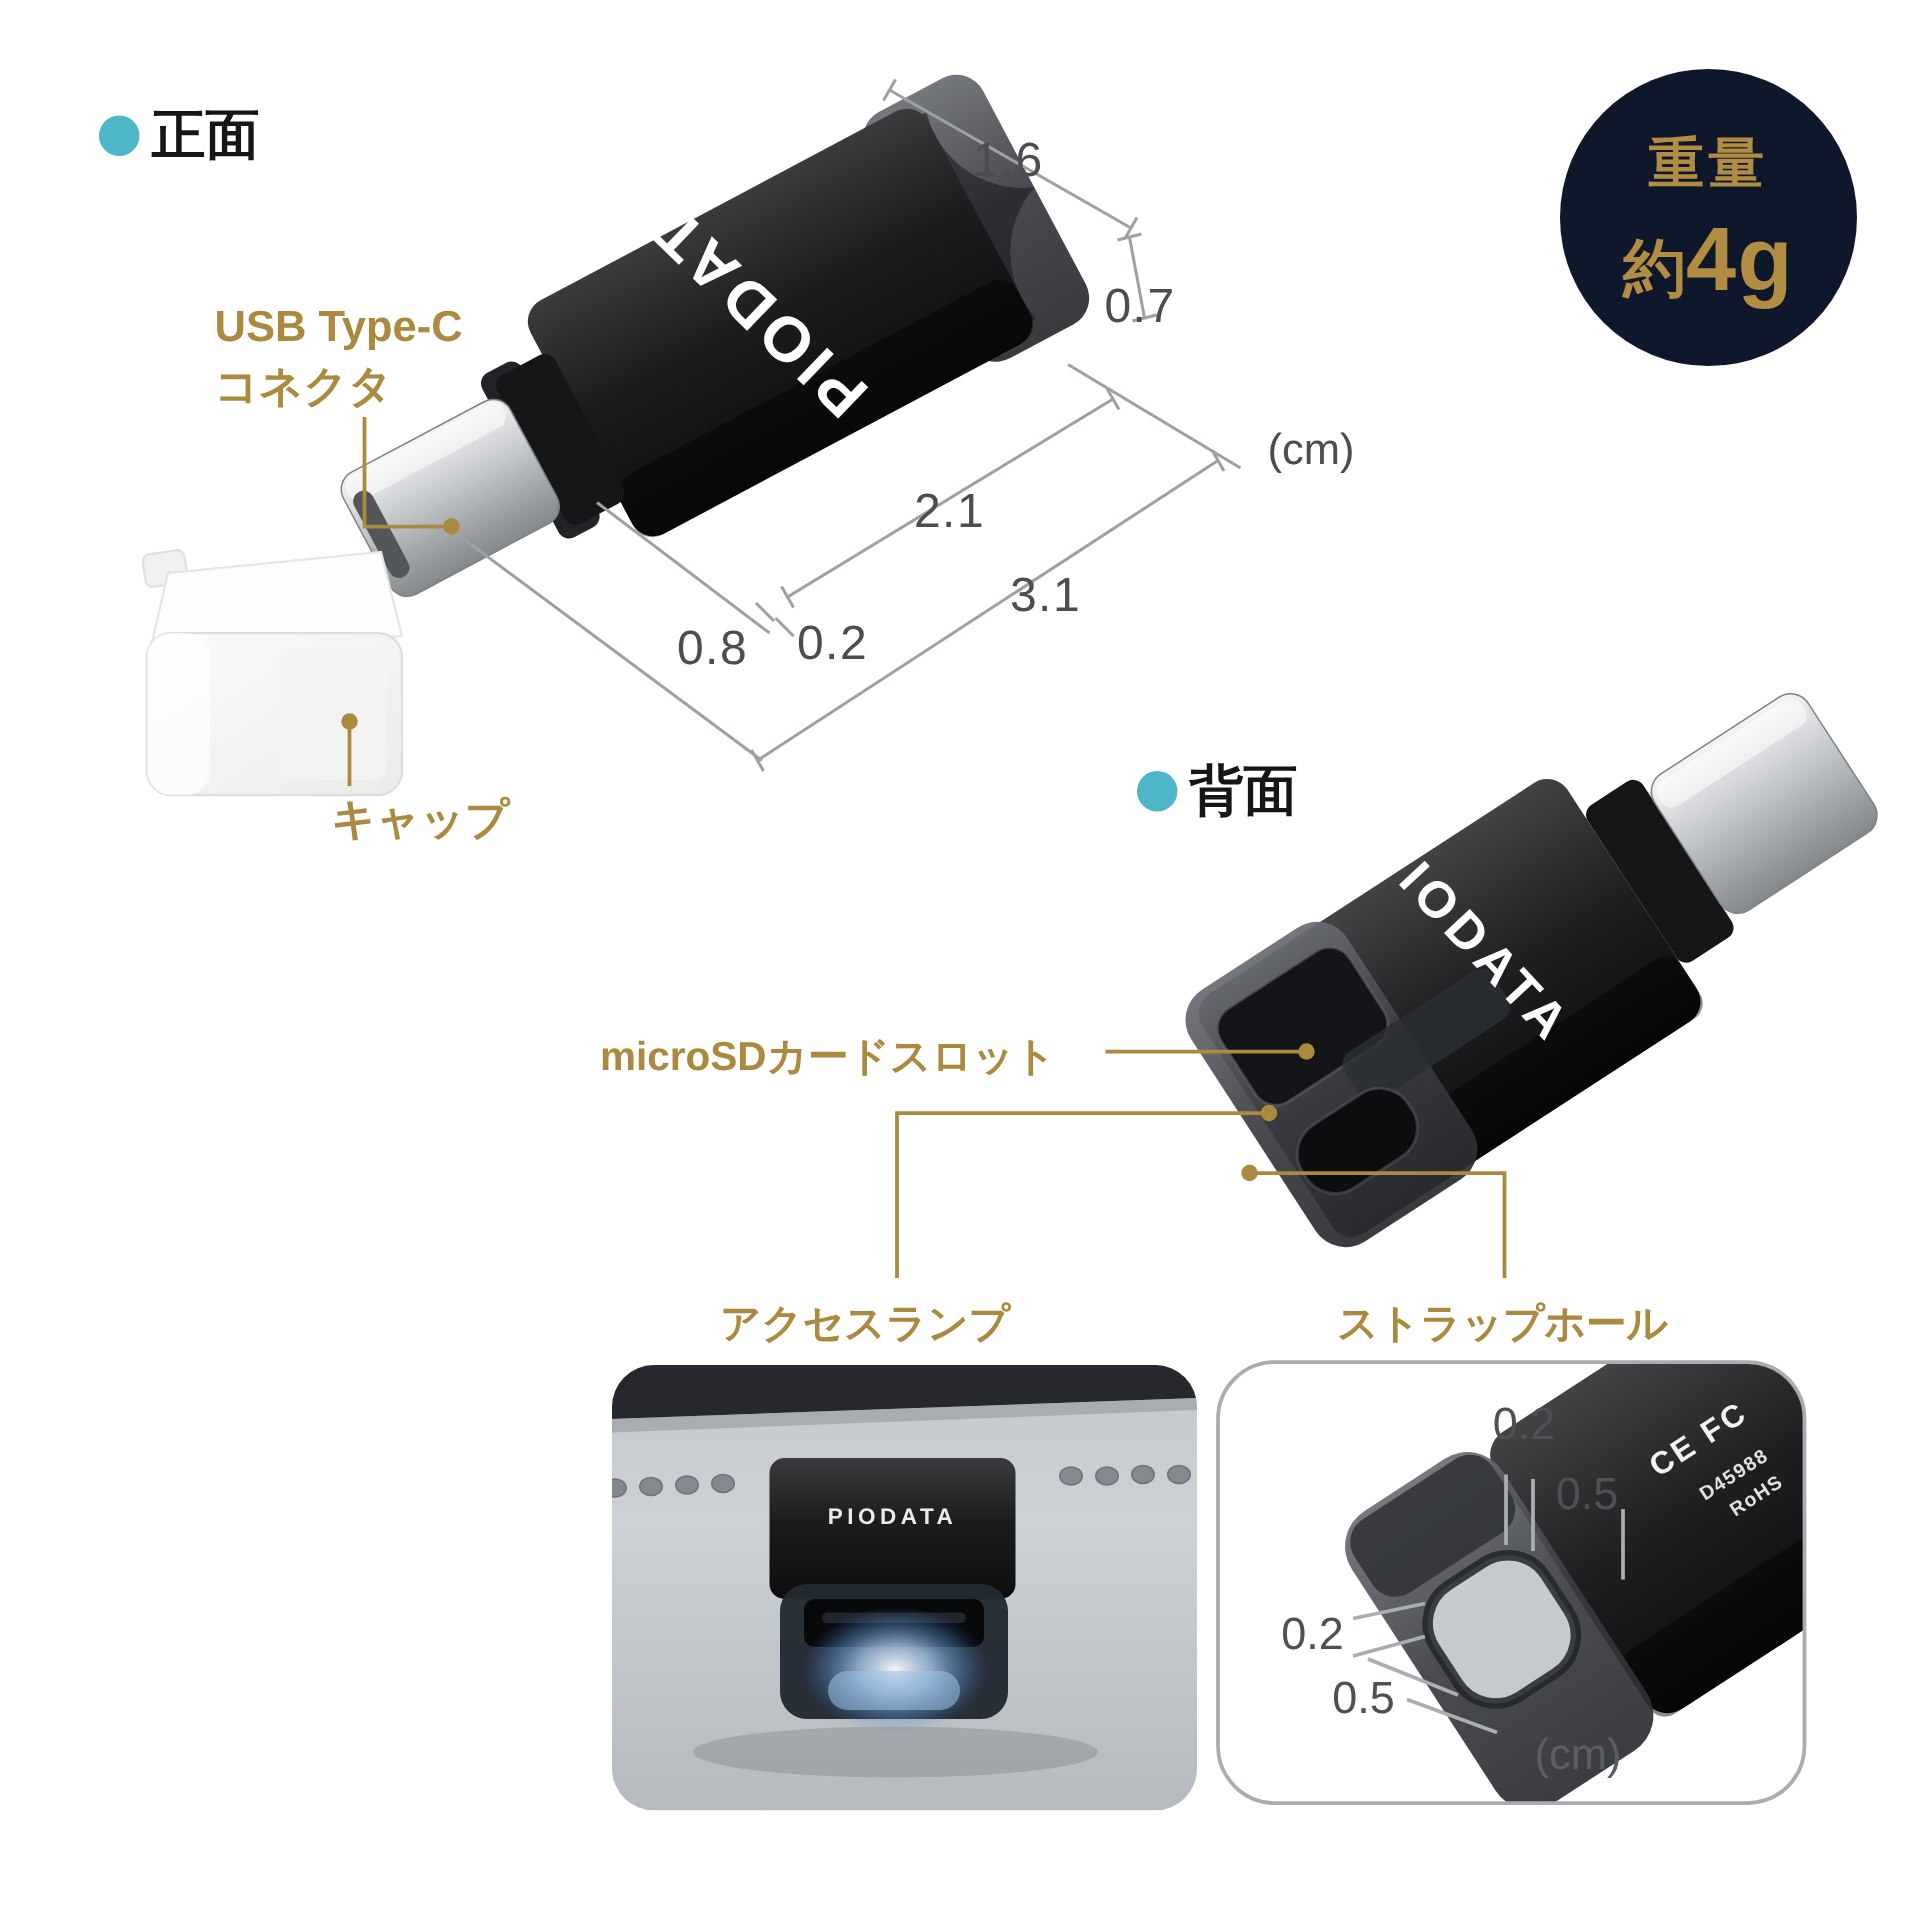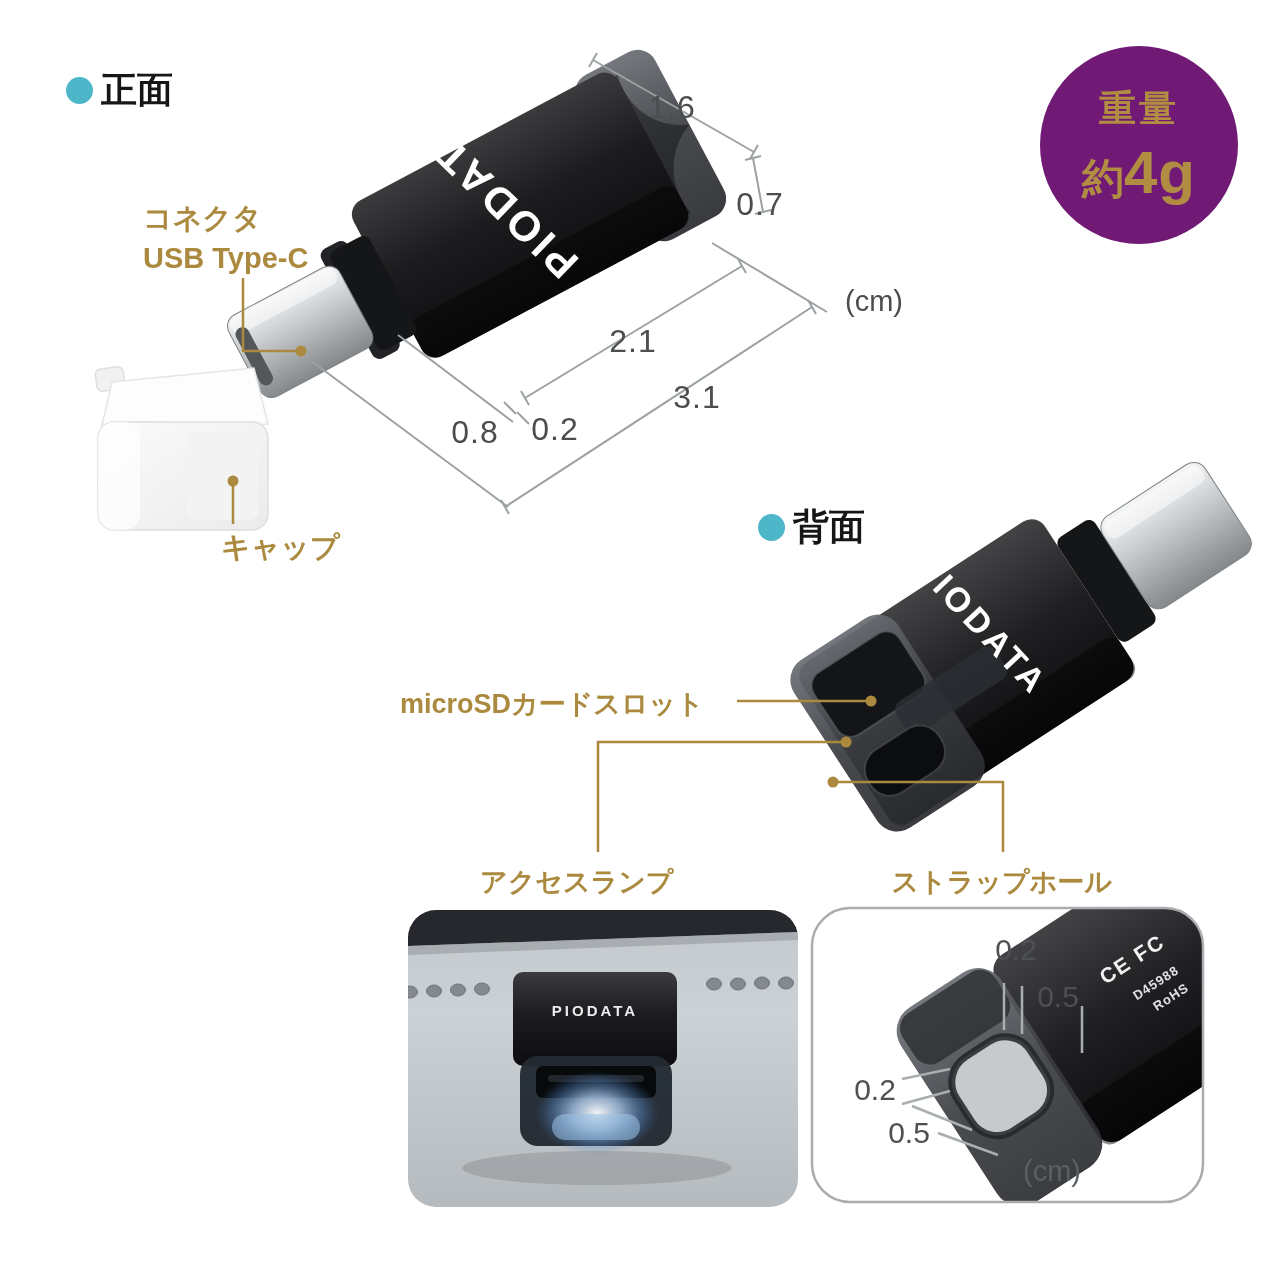--- a/index.html
+++ b/index.html
@@ -14,21 +14,21 @@
   .gold{color:#ab8a3f;font-weight:bold;}
   .dim{color:#4b4d4f;font-size:32px;font-weight:400;letter-spacing:1px;text-align:right;}
   .dim-sm{color:#4d5154;font-size:30px;font-weight:400;}
   .unit{color:#4b4d4f;font-size:29px;}
   .marker{display:flex;align-items:center;gap:8px;font-size:36px;font-weight:bold;color:#161616;}
   .bullet{width:27px;height:27px;border-radius:50%;background:#4db6c9;display:inline-block;flex:0 0 auto;}
   .part-label{font-size:29px;line-height:40px;}
   .part-label-sm{font-size:27px;}
   .badge{
     position:absolute;left:1040px;top:46px;width:198px;height:198px;border-radius:50%;
-    background:#701a75;display:flex;flex-direction:column;align-items:center;justify-content:center;
+    background:#0f172a;display:flex;flex-direction:column;align-items:center;justify-content:center;
     color:#b08d43;font-weight:bold;
   }
   .badge-title{font-size:37px;letter-spacing:3px;}
   .badge-value{margin-top:4px;display:flex;align-items:baseline;}
   .badge-prefix{font-size:42px;}
   .badge-num{font-size:60px;letter-spacing:1px;}
   .ta-r{text-align:left;}
   .ta-c{text-align:right;}
 </style>
 </head>
@@ -201,22 +201,22 @@
   </g>
   <rect x="812" y="908" width="391" height="294" rx="38" fill="none" stroke="#a9adb0" stroke-width="2.5"></rect>
 </svg>
 
 <div class="lbl marker" style="left:66px;top:66px;">
   <span class="bullet"></span>
   <span>正面</span>
 </div>
 
 <div class="lbl gold part-label" style="left:143px;top:198px;">
+  <div>USB Type-C</div>
   <div>コネクタ</div>
-  <div>USB Type-C</div>
 </div>
 
 <div class="lbl gold part-label" style="left:221px;top:527px;">キャップ</div>
 
 <div class="lbl dim center" style="left:672px;top:107px;">1.6</div>
 <div class="lbl dim center" style="left:760px;top:204px;">0.7</div>
 <div class="lbl unit center" style="left:874px;top:301px;">(cm)</div>
 <div class="lbl dim center" style="left:633px;top:341px;">2.1</div>
 <div class="lbl dim center" style="left:673px;top:397px;margin-left:24px;">3.1</div>
 <div class="lbl dim center" style="left:475px;top:432px;">0.8</div>

